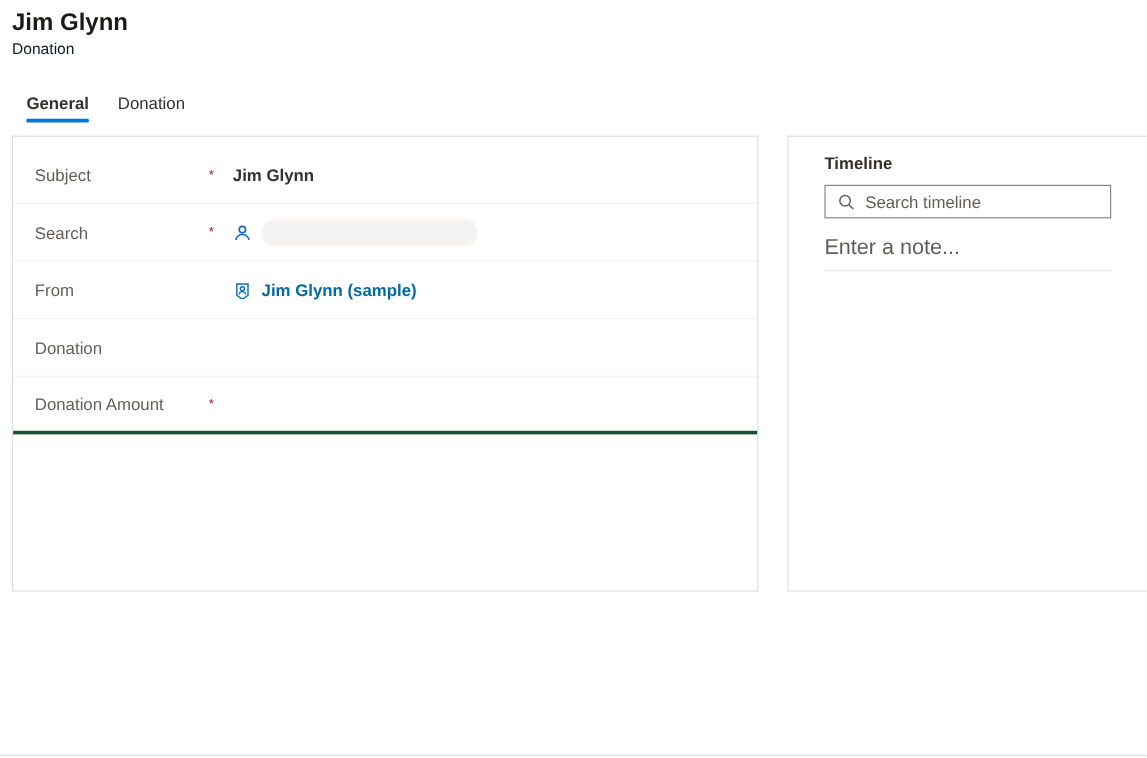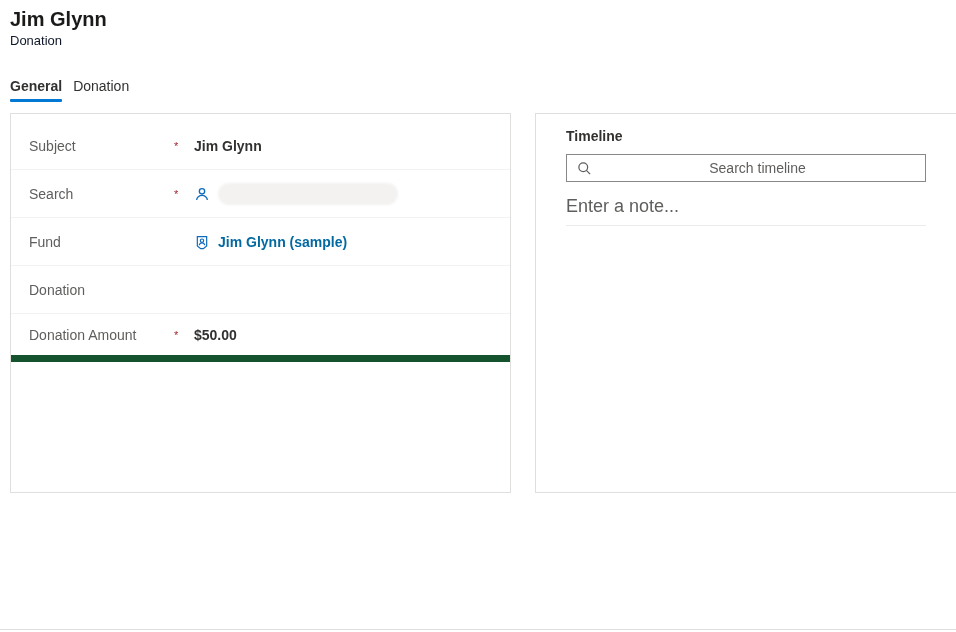--- a/index.html
+++ b/index.html
@@ -2,47 +2,47 @@
 <html><head>
   <meta charset="utf-8">
   <style>
     * { box-sizing: border-box; margin: 0; padding: 0; }
     body { font-family: "Segoe UI", -apple-system, BlinkMacSystemFont, sans-serif; font-size: 14px; color: #323130; background: #fff; width: 956px; height: 632px; overflow: hidden; position: relative; }
     
     .header { padding: 8px 10px 16px 10px; }
     .title { font-size: 20px; font-weight: 600; color: #1b1a19; }
     .subtitle { font-size: 13px; color: #0f172a; margin-top: 2px; }
     
-    .tabs { display: flex; gap: 11px; padding: 0 10px; border-bottom: 1px solid transparent; margin-top: 8px; }
+    .tabs { display: flex; gap: 24px; padding: 0 22px; border-bottom: 1px solid transparent; margin-top: 8px; }
     .tab { padding: 6px 0; font-size: 14px; color: #323130; cursor: pointer; position: relative; }
     .tab.active { font-weight: 600; }
     .tab.active::after { content: ""; position: absolute; bottom: -2px; left: 0; right: 0; height: 3px; background: #0078d4; border-radius: 1px; }
     
     .content { display: flex; gap: 24px; padding: 12px 0 0 10px; }
     
-    .form-panel { width: 501px; border: 1px solid #e1dfdd; background: #fff; padding: 8px 0 40px 0; }
+    .form-panel { width: 622px; border: 1px solid #e1dfdd; background: #fff; padding: 8px 0 40px 0; }
     
     .field { display: flex; align-items: center; padding: 12px 18px; border-bottom: 1px solid #f3f2f1; min-height: 48px; }
-    .field:last-child { border-bottom: 7px solid #14532d; }
+    .field:last-child { border-bottom: 3px solid #14532d; }
     .field-label { width: 145px; color: #605e5c; font-size: 14px; flex-shrink: 0; }
     .field-required { width: 20px; color: #a4262c; font-size: 11px; text-align: left; flex-shrink: 0; }
     .field-value { flex: 1; display: flex; align-items: center; gap: 8px; font-size: 14px; }
     .field-value.bold { font-weight: 600; }
     .field-value.link { color: #0369a1; font-weight: 600; cursor: pointer; }
     
     .icon-person { width: 16px; height: 16px; flex-shrink: 0; }
     .icon-contact { width: 16px; height: 16px; flex-shrink: 0; }
     .icon-knot { width: 18px; height: 18px; flex-shrink: 0; }
     
     .owner-blur { width: 180px; height: 22px; background: #f3f2f1; border-radius: 50px; filter: blur(1px); }
     
     .timeline-panel { flex: 1; border: 1px solid #e1dfdd; border-right: none; background: #fff; padding: 14px 30px; min-height: 380px; }
     .timeline-title { font-weight: 600; font-size: 14px; margin-bottom: 10px; }
     .search-box { display: flex; align-items: center; gap: 8px; border: 1px solid #8a8886; padding: 5px 10px; margin-bottom: 12px; }
-    .search-box input { border: none; outline: none; font-size: 14px; flex: 1; text-align: center; }
+    .search-box input { border: none; outline: none; font-size: 14px; flex: 1; }
     .search-box input::placeholder { color: #605e5c; }
     .icon-search { width: 15px; height: 15px; flex-shrink: 0; }
     .note-prompt { font-size: 18px; color: #605e5c; padding: 2px 0 8px 0; border-bottom: 1px solid #edebe9; }
     
     .bottom-rule { position: absolute; bottom: 2px; left: 0; right: 0; height: 1px; background: #e1dfdd; }
   </style>
 </head>
 <body>
 
 <div class="header">
@@ -70,41 +70,40 @@
       <div class="field-value">
         <svg class="icon-person" viewBox="0 0 24 24" fill="none" stroke="#0f6cbd" stroke-width="2">
           <circle cx="12" cy="8" r="4"></circle>
           <path d="M4 21c0-4 4-7 8-7s8 3 8 7"></path>
         </svg>
         <div class="owner-blur"></div>
       </div>
     </div>
 
     <div class="field">
-      <div class="field-label">Fund</div>
+      <div class="field-label">From</div>
       <div class="field-required"></div>
       <div class="field-value link">
         <svg class="icon-contact" viewBox="0 0 24 24" fill="none" stroke="#0f6cbd" stroke-width="1.8">
           <path d="M5 4 L19 4 L19 18 L14 22 L10 22 L5 18 Z"></path>
           <circle cx="12" cy="10" r="2.5"></circle>
           <path d="M8 17c0-2 2-3.5 4-3.5s4 1.5 4 3.5"></path>
         </svg>
         <span>Jim Glynn (sample)</span>
       </div>
     </div>
 
     <div class="field">
       <div class="field-label">Donation</div>
       <div class="field-required"></div>
     </div>
 
     <div class="field">
       <div class="field-label">Donation Amount</div>
       <div class="field-required">*</div>
-      <div class="field-value bold">$50.00</div>
     </div>
 
   </div>
 
   <div class="timeline-panel">
     <div class="timeline-title">Timeline</div>
     <div class="search-box">
       <svg class="icon-search" viewBox="0 0 24 24" fill="none" stroke="#605e5c" stroke-width="2">
         <circle cx="10" cy="10" r="7"></circle>
         <line x1="15" y1="15" x2="21" y2="21"></line>

